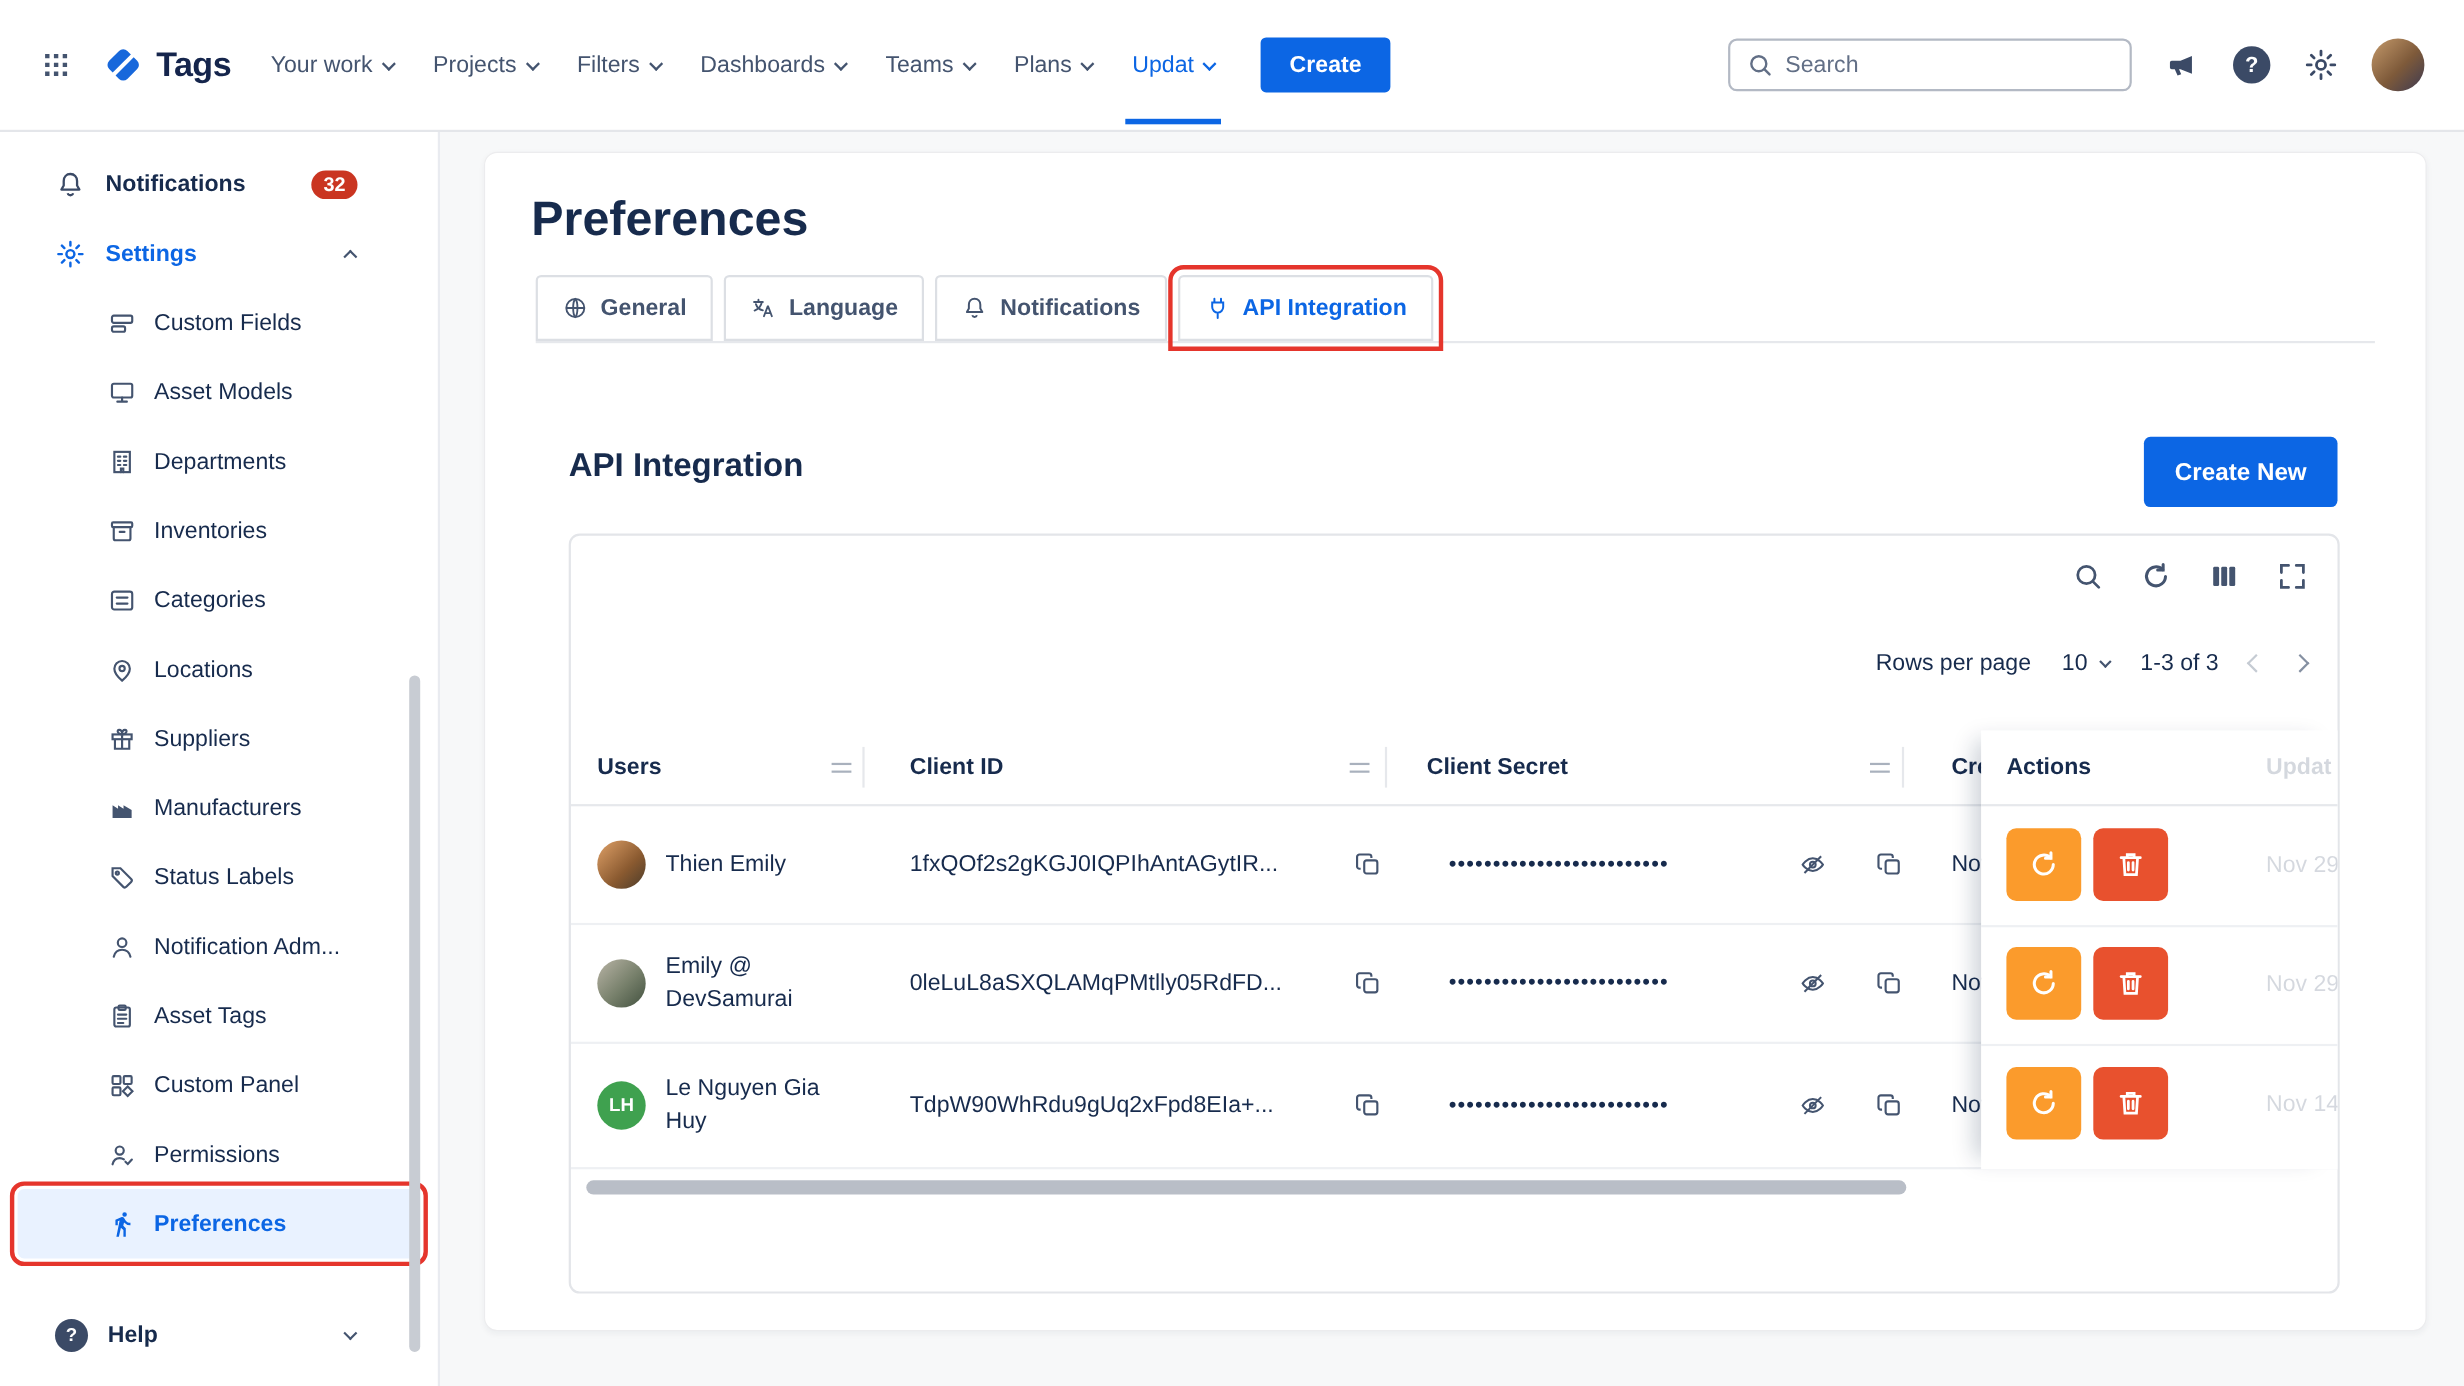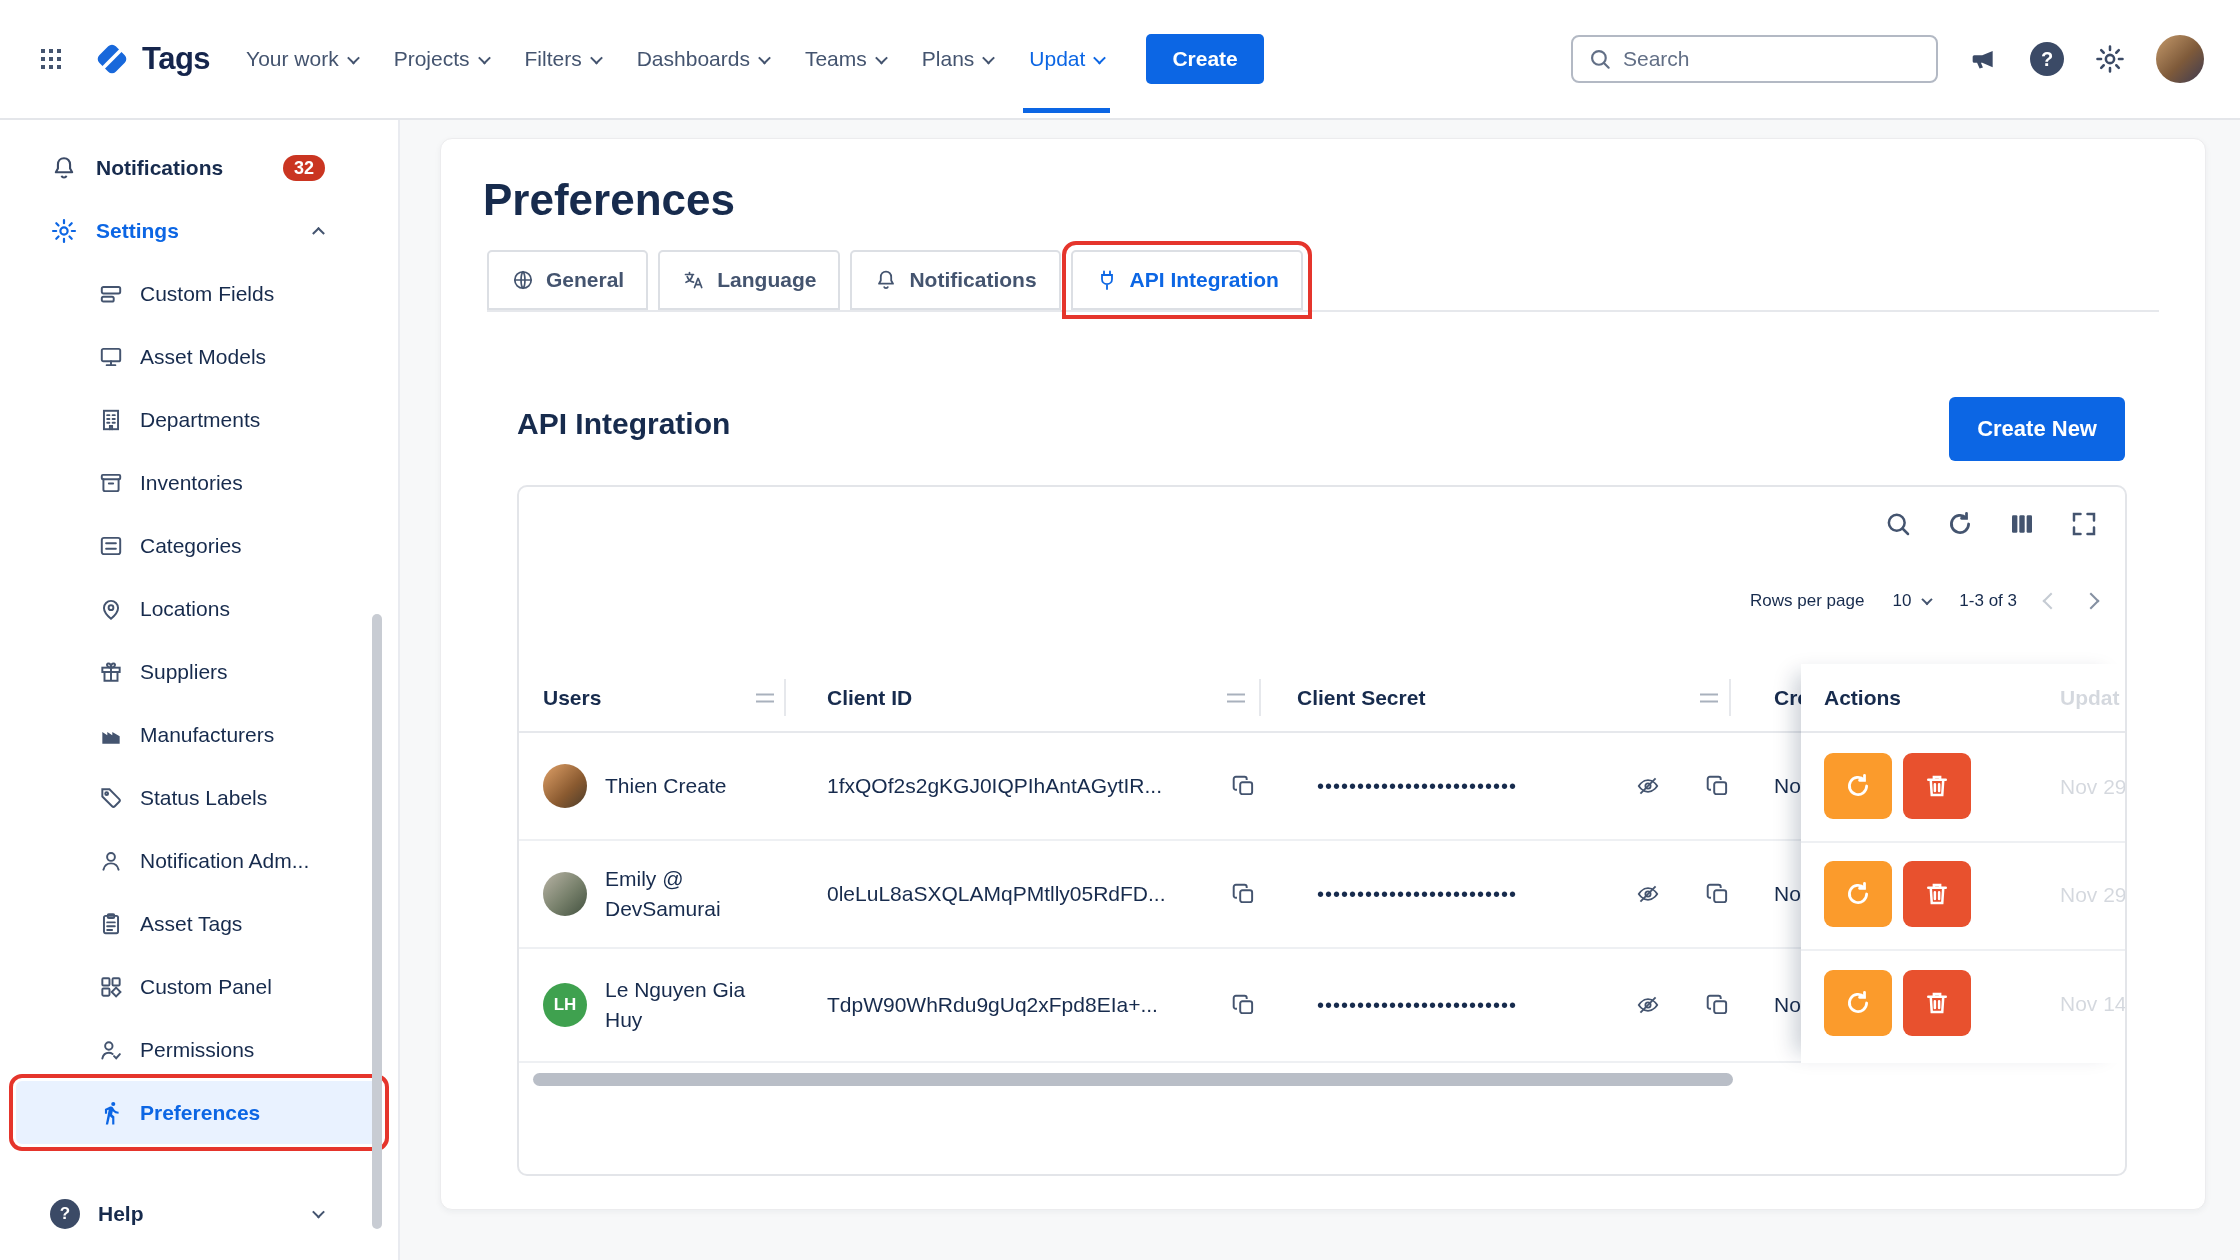--- a/index.html
+++ b/index.html
@@ -66,21 +66,21 @@
   .tab .ic { width:24px; height:24px; }
   .tab.active { color:#0c66e4; outline:4px solid #e5352c; outline-offset:5px; }
 
   .section-title { position:absolute; left:76px; top:268px; font-size:30px; font-weight:700; color:#172b4d; }
   .btn-createnew { position:absolute; right:80px; top:258px; height:64px; background:#0c66e4; color:#fff; border:none;
                    border-radius:6px; font-size:22px; font-weight:600; padding:0 28px; cursor:pointer; font-family:inherit; }
 
   .tbox { position:absolute; left:76px; top:346px; width:1610px; height:691px; border:2px solid #e3e5e9; border-radius:10px; background:#fff; overflow:hidden; }
   .tbox-tools { position:absolute; top:22px; right:26px; display:flex; gap:32px; color:#44546f; }
   .tbox-tools .ic { width:30px; height:30px; cursor:pointer; }
-  .pagerow { position:absolute; top:104px; right:28px; display:flex; align-items:center; gap:28px; font-size:17px; color:#172b4d; }
+  .pagerow { position:absolute; top:104px; right:28px; display:flex; align-items:center; gap:28px; font-size:21px; color:#172b4d; }
   .rpp-select { display:flex; align-items:center; gap:12px; cursor:pointer; color:#172b4d; }
   .pchev { width:12px; height:12px; border-width:2.6px; cursor:pointer; }
   .pchev.disabled { color:#c5cbd3; }
   .pchev.enabled { color:#8590a2; }
 
   .thead { position:absolute; top:177px; left:0; right:0; height:69px; border-bottom:2px solid #e6e8ec; }
   .hcell { position:absolute; top:50%; transform:translateY(-50%); font-size:21px; font-weight:700; color:#172b4d; white-space:nowrap; }
   .drag { position:absolute; top:50%; transform:translateY(-50%); width:18px; height:9px;
           border-top:2.6px solid #a9b1bd; border-bottom:2.6px solid #a9b1bd; cursor:col-resize; }
   .cdiv { position:absolute; top:15px; bottom:15px; width:2px; background:#e6e8ec; }
@@ -519,21 +519,21 @@
         <span class="drag" style="left:708px"></span>
         <span class="cdiv" style="left:740px"></span>
         <span class="hcell" style="left:778px">Client Secret</span>
         <span class="drag" style="left:1181px"></span>
         <span class="cdiv" style="left:1210px"></span>
         <span class="hcell" style="left:1255px;width:28px;overflow:hidden">Cre</span>
       </div>
 
       <div class="trow" style="top:246px">
         <div class="avatar av-photo1"></div>
-        <div class="uname">Thien Create</div>
+        <div class="uname">Thien Emily</div>
         <div class="cid">1fxQOf2s2gKGJ0IQPIhAntAGytIR...</div>
         <svg class="ic rowic" style="left:712px">
             <use href="#i-copy"></use>
           </svg>
         <div class="secret">•••••••••••••••••••••••••</div>
         <svg class="ic rowic" style="left:1116px">
             <use href="#i-eyeoff"></use>
           </svg>
         <svg class="ic rowic" style="left:1186px">
             <use href="#i-copy"></use>

